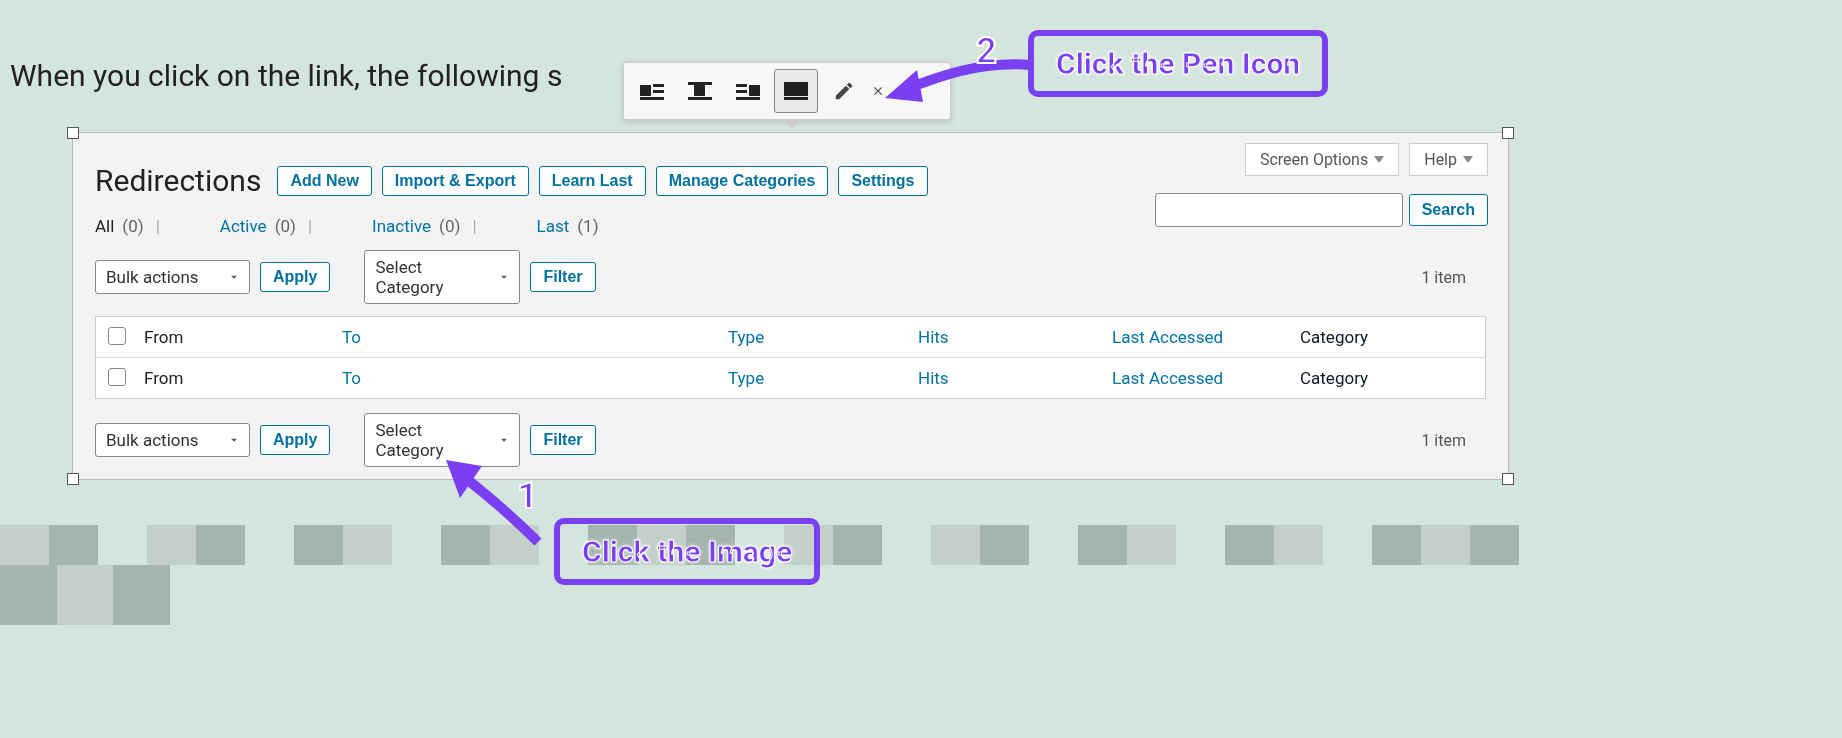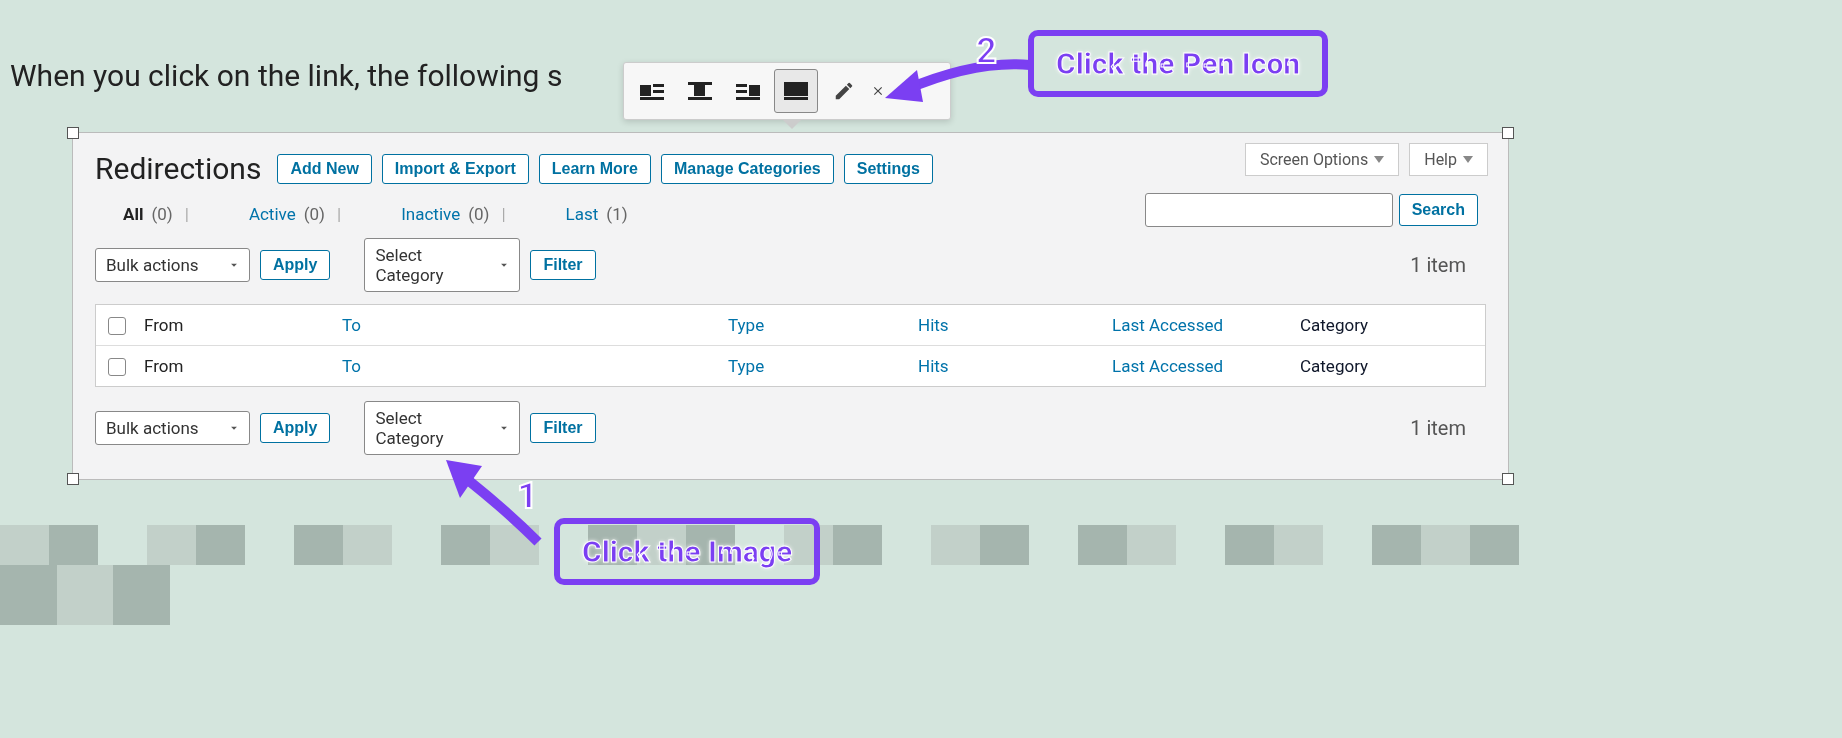--- a/index.html
+++ b/index.html
@@ -63,20 +63,21 @@
       width: 0; height: 0;
       border-left: 5px solid transparent;
       border-right: 5px solid transparent;
       border-top: 7px solid #888;
     }
     .page-head {
       display: flex;
       align-items: center;
       gap: 10px;
       flex-wrap: wrap;
+      margin-top: 12px;
     }
     .page-title {
       font-size: 30px;
       font-weight: 400;
       color: #222;
       margin-right: 6px;
     }
     .action-btn {
       background: #fff;
       border: 1px solid #0071a1;
@@ -91,25 +92,25 @@
       display: flex;
       gap: 8px;
       color: #555;
       font-size: 17px;
       margin-top: 18px;
       align-items: center;
     }
     .filter-link { color: #0073aa; cursor: pointer; margin-left: 48px; }
     .filter-count { color: #666; }
     .filter-sep { color: #aaa; padding: 0 4px; }
-    .bold { font-weight: 700; color: #222; margin-left: 28px; }
+    .bold { font-weight: 400; color: #222; }
     .search-area {
       position: absolute;
       top: 60px;
-      right: 30px;
+      right: 20px;
       display: flex;
       gap: 6px;
       align-items: center;
     }
     .search-input {
       width: 248px;
       height: 34px;
       border: 1px solid #888;
       border-radius: 3px;
       padding: 0 8px;
@@ -146,31 +147,31 @@
     }
     .select-chevron {
       position: absolute;
       right: 8px;
       top: 50%;
       transform: translateY(-50%);
     }
     .item-count {
       position: absolute;
       right: 20px;
-      font-size: 20px;
+      font-size: 16px;
       color: #555;
     }
     .table {
       margin-top: 12px;
       border: 1px solid #ccc;
       background: #fff;
     }
     .table-row {
       display: flex;
-      align-items: flex-end;
+      align-items: flex-start;
       padding: 10px 12px;
       font-size: 17px;
       border-bottom: 1px solid #ddd;
     }
     .table-row:last-child { border-bottom: none; }
     .col-cb { width: 36px; }
     .col-from { width: 198px; color: #222; }
     .col-to { width: 386px; }
     .col-type { width: 190px; }
     .col-hits { width: 194px; }
@@ -365,21 +366,21 @@
   <div class="search-area">
     <input class="search-input" style="">
     <button class="search-btn">Search</button>
   </div>
 
   <div class="inner">
     <div class="page-head">
       <span class="page-title">Redirections</span>
       <button class="action-btn">Add New</button>
       <button class="action-btn">Import &amp; Export</button>
-      <button class="action-btn">Learn More</button>
+      <button class="action-btn">Learn Last</button>
       <button class="action-btn">Manage Categories</button>
       <button class="action-btn">Settings</button>
     </div>
 
     <div class="filters-row">
       <span class="bold">All</span>
       <span class="filter-count">(0)</span>
       <span class="filter-sep">|</span>
       <span class="filter-link">Active</span>
       <span class="filter-count">(0)</span>

